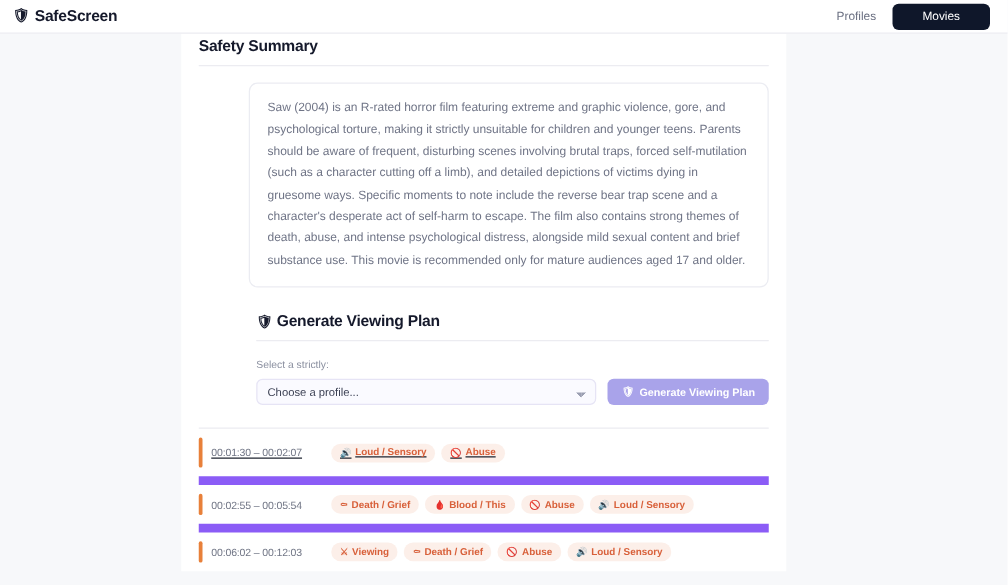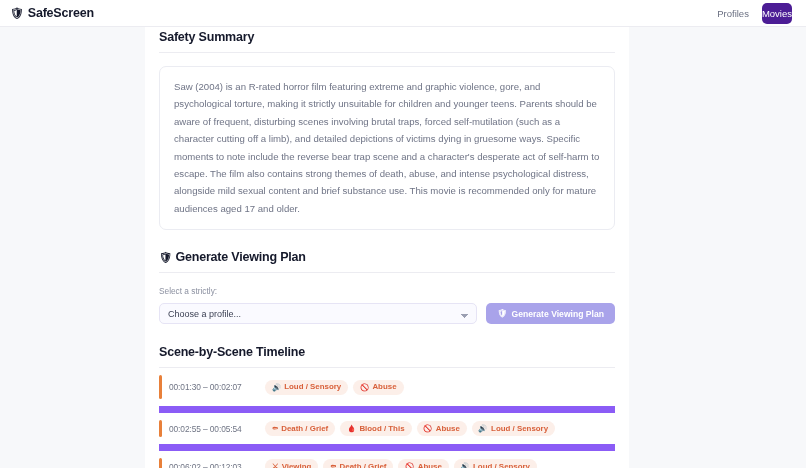--- a/index.html
+++ b/index.html
@@ -49,24 +49,24 @@
   }
   .nav-link {
     font-size: 9.5px;
     color: #6b7082;
     text-decoration: none;
     padding: 2px 3px;
   }
   .nav-btn {
     font-size: 9.5px;
     color: #ffffff;
-    background: #4c1d95;
+    background: #0f172a;
     border: none;
     border-radius: 5px;
-    padding: 5px 0;
+    padding: 5px 24px;
     cursor: pointer;
     font-family: inherit;
   }
 
   
   .page {
     position: absolute;
     top: 27px; left: 0;
     width: 662px;
     height: 441px;
@@ -95,30 +95,31 @@
     margin: 8px 0 0 0;
   }
 
   
   .summary-box {
     margin-top: 13px;
     border: 1px solid #ebecf2;
     border-radius: 7px;
     padding: 11px 14px 12px 14px;
     background: #ffffff;
+    margin-left: 40px;
   }
   .summary-text {
     font-size: 9.6px;
     line-height: 17.4px;
     color: #6f7486;
     text-align: left;
   }
 
   
-  .plan-section { margin-top: 17px; }
+  .plan-section { margin-top: 17px; margin-left: 46px; }
   .field-label {
     font-size: 8.3px;
     color: #8b90a0;
     margin-top: 13px;
     display: block;
   }
   .plan-row {
     display: flex;
     align-items: center;
     gap: 9px;
@@ -169,21 +170,21 @@
   .timeline-list { margin-top: 0; }
 
   .timeline-row {
     position: relative;
     display: flex;
     align-items: center;
     min-height: 38px;
     padding: 6px 0 6px 10px;
     border-top: 7px solid #8b5cf6;
   }
-  .timeline-row:first-child { border-top: none; }
+  .timeline-row:first-child { border-top: none; text-decoration: underline; }
   .row-bar {
     position: absolute;
     left: 0;
     top: 7px;
     bottom: 7px;
     width: 3px;
     border-radius: 2px;
     background: #e8803a;
   }
   .row-time {
@@ -253,21 +254,20 @@
           <option>Choose a profile...</option>
         </select>
         <button class="generate-btn">
           <span class="shield">🛡</span>
           <span>Generate Viewing Plan</span>
         </button>
       </div>
     </div>
 
     <div class="timeline-section">
-      <h2 class="section-title">Scene-by-Scene Timeline</h2>
       <div class="divider"></div>
       <div class="timeline-list" id="timeline-list">
           <div class="timeline-row">
             <div class="row-bar" style="background: rgb(232, 128, 58);"></div>
             <div class="row-time">00:01:30 – 00:02:07</div>
             <div class="row-tags">
               <span class="tag" style="background: rgb(252, 239, 233); color: rgb(216, 96, 58);">
                 <span class="tg-icon">🔊</span>
                 <span>Loud / Sensory</span>
               </span>

